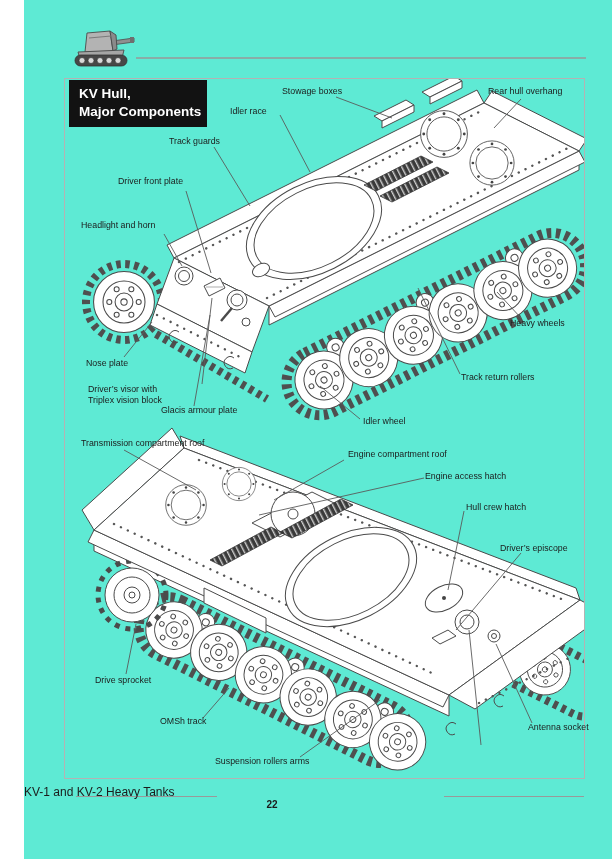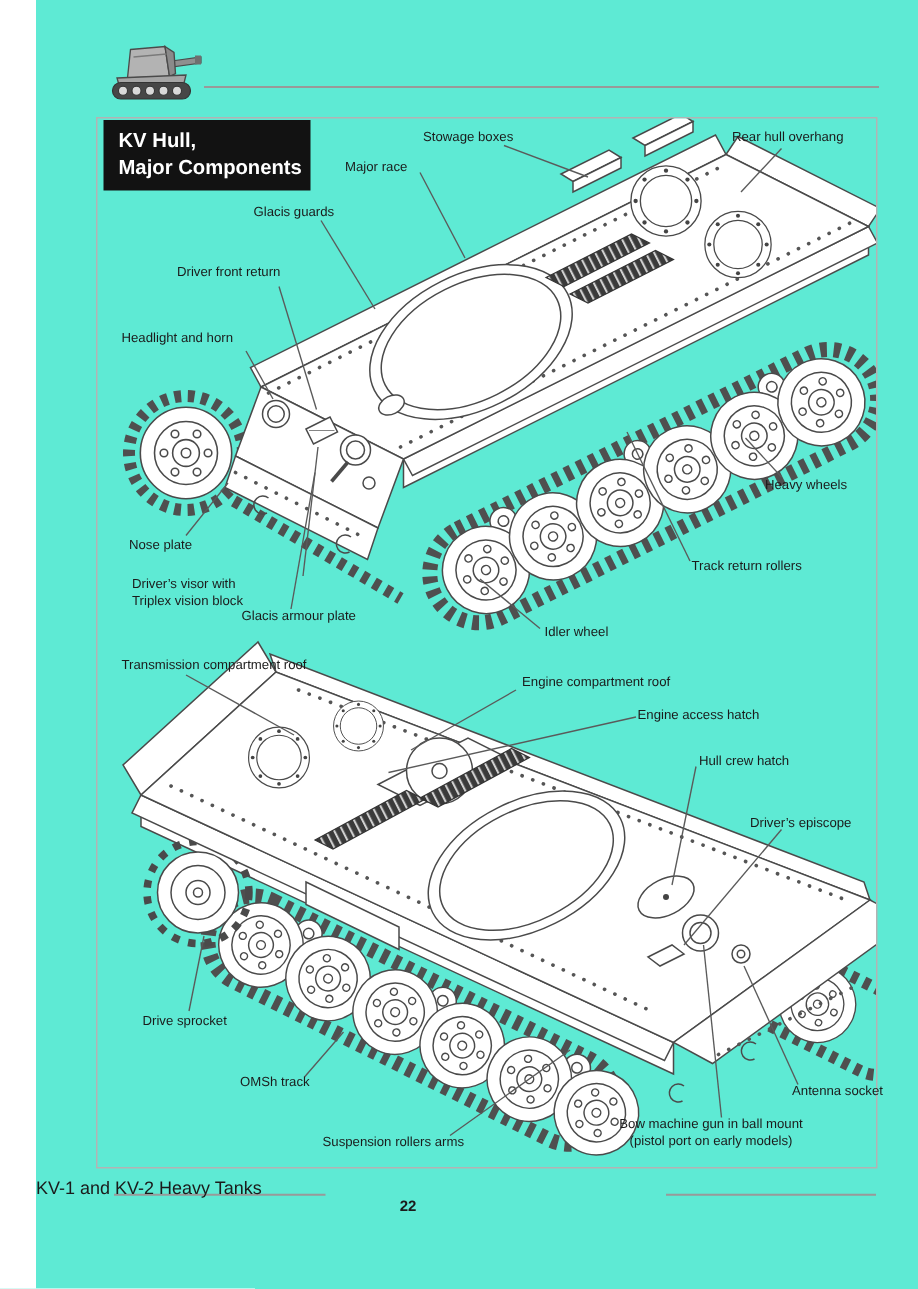--- a/index.html
+++ b/index.html
@@ -249,40 +249,38 @@
   </g>
 </svg>
 
 <div class="title-box">
   <div>KV Hull,</div>
   <div>Major Components</div>
 </div>
 
 <div class="lbl" style="left:258px;top:86px;text-align:center;">Stowage boxes</div>
 <div class="lbl" style="left:464px;top:86px;">Rear hull overhang</div>
-<div class="lbl" style="left:206px;top:106px;">Major race</div>
-<div class="lbl" style="left:145px;top:136px;">Glacis guards</div>
-<div class="lbl" style="left:94px;top:176px;">Driver front return</div>
+<div class="lbl" style="left:206px;top:106px;">Idler race</div>
+<div class="lbl" style="left:145px;top:136px;">Track guards</div>
+<div class="lbl" style="left:94px;top:176px;">Driver front plate</div>
 <div class="lbl" style="left:57px;top:220px;">Headlight and horn</div>
 <div class="lbl" style="left:62px;top:358px;">Nose plate</div>
 <div class="lbl" style="left:64px;top:384px;">Driver’s visor with
 Triplex vision block</div>
 <div class="lbl" style="left:137px;top:405px;">Glacis armour plate</div>
 <div class="lbl" style="left:339px;top:416px;">Idler wheel</div>
 <div class="lbl" style="left:437px;top:372px;">Track return rollers</div>
 <div class="lbl" style="left:486px;top:318px;">Heavy wheels</div>
 
 <div class="lbl" style="left:57px;top:438px;">Transmission compartment roof</div>
 <div class="lbl" style="left:324px;top:449px;">Engine compartment roof</div>
 <div class="lbl" style="left:401px;top:471px;">Engine access hatch</div>
 <div class="lbl" style="left:442px;top:502px;">Hull crew hatch</div>
 <div class="lbl" style="left:476px;top:543px;">Driver’s episcope</div>
 <div class="lbl" style="left:71px;top:675px;">Drive sprocket</div>
 <div class="lbl" style="left:136px;top:716px;">OMSh track</div>
 <div class="lbl" style="left:191px;top:756px;">Suspension rollers arms</div>
 <div class="lbl" style="left:504px;top:722px;">Antenna socket</div>
-<div class="lbl center" style="left:370px;top:744px;width:160px;">Bow machine gun in ball mount
-(pistol port on early models)</div>
 
 <div class="footer-title">KV-1 and KV-2 Heavy Tanks</div>
 <div class="footer-page">22</div>
 
 </div>
 
 </body></html>

